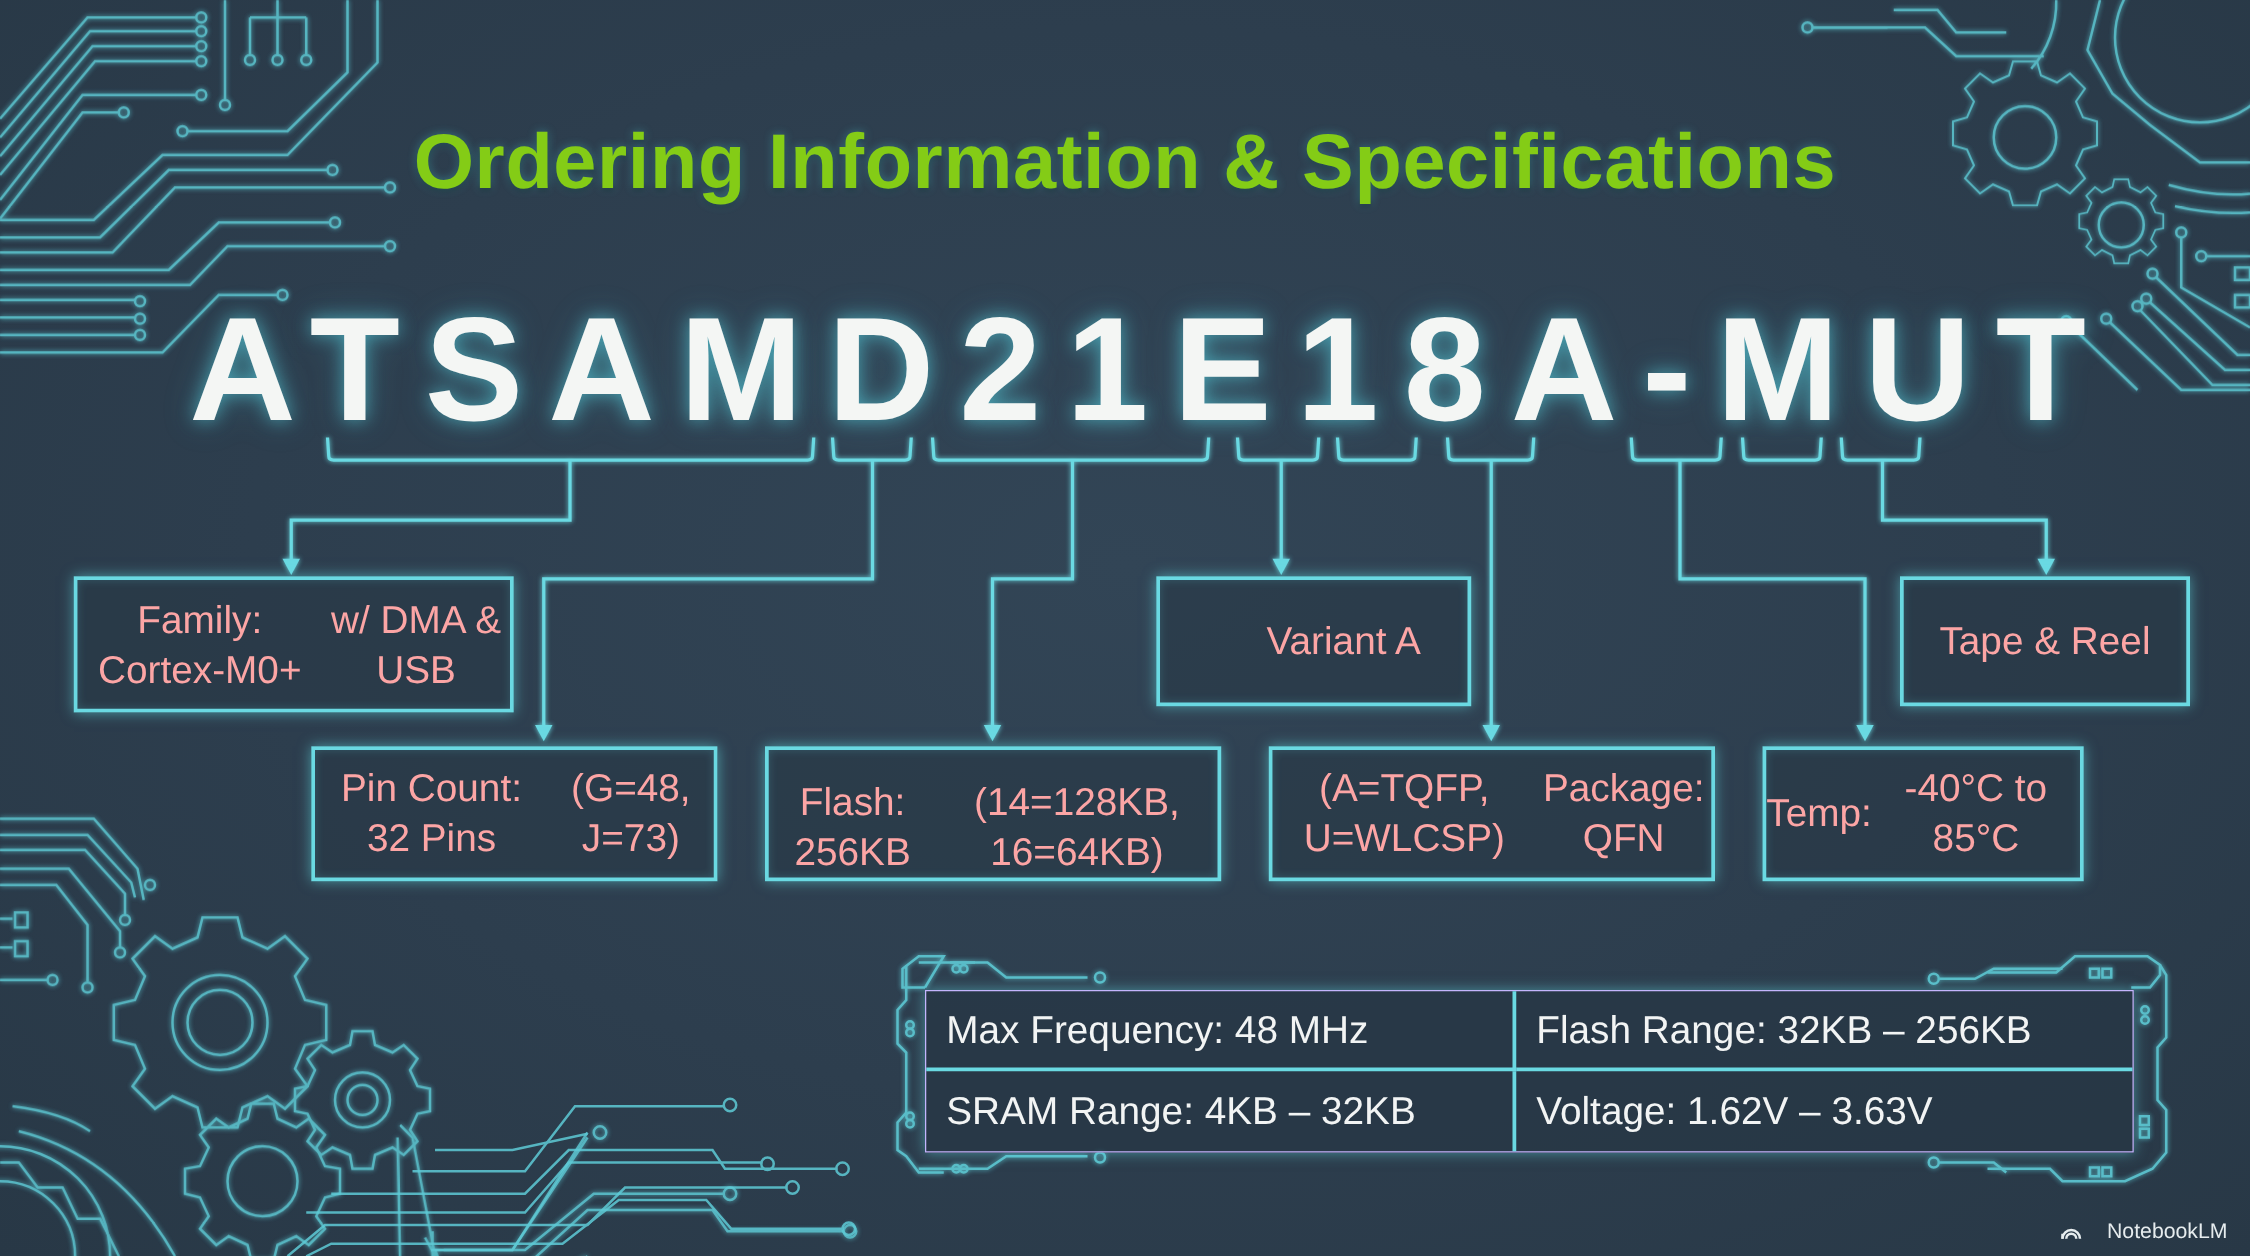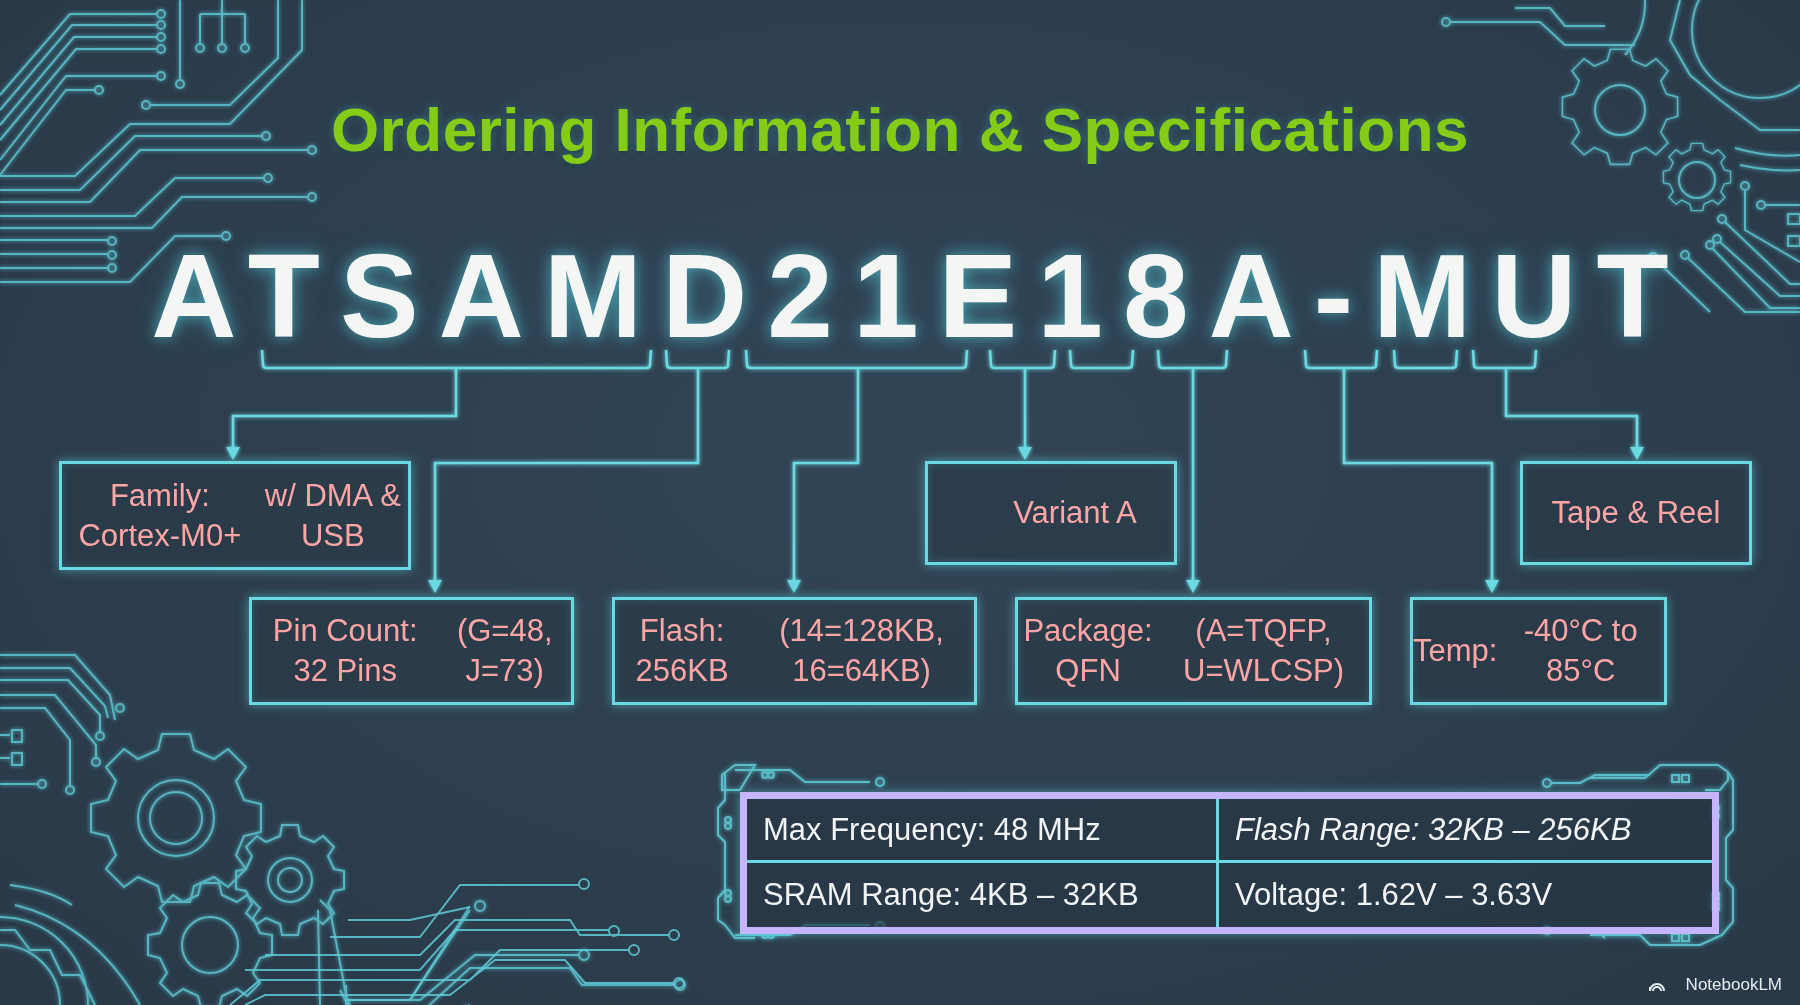--- a/index.html
+++ b/index.html
@@ -37,33 +37,33 @@
     border: 3px solid #6ad9e2;
     box-shadow: 0 0 10px rgba(100,225,235,0.55), inset 0 0 8px rgba(100,225,235,0.2);
     background: rgba(40,56,70,0.6);
     display: flex; flex-direction: row; align-items: center; justify-content: center;
     text-align: center;
     font-size: 31px; line-height: 40px;
     color: #fca5a5;
   }
   .spec-table {
     position: absolute; left: 740px; top: 792px; width: 965px; height: 128px;
-    border: 7px solid #c4b5fd;
+    border: 1px solid #c4b5fd;
     box-shadow: 0 0 10px rgba(100,225,235,0.5);
     display: grid; grid-template-columns: 472px 1fr; grid-template-rows: 1fr 1fr;
     background: rgba(38,54,68,0.7);
   }
   .spec-cell {
     display: flex; align-items: center;
     padding-left: 16px;
     font-size: 31px; color: #f2f4f4;
     border-color: #6ad9e2;
   }
   .spec-cell.c0 { border-right: 3px solid #6ad9e2; border-bottom: 3px solid #6ad9e2; }
-  .spec-cell.c1 { border-bottom: 3px solid #6ad9e2; font-style: italic; }
+  .spec-cell.c1 { border-bottom: 3px solid #6ad9e2; }
   .spec-cell.c2 { border-right: 3px solid #6ad9e2; }
   .watermark {
     position: absolute; right: 18px; bottom: 10px;
     font-size: 17px; color: #e6ecee; display: flex; align-items: center; gap: 20px;
   }
 </style>
 </head>
 <body>
 
 <div class="bg-glow"></div>
@@ -606,28 +606,28 @@
 
 <div class="box" style="left:1520px; top:461px; width:226px; height:98px;">
   <div>Tape &amp; Reel</div>
 </div>
 
 <div class="box" style="left:249px; top:597px; width:319px; height:102px;">
   <div>Pin Count: 32 Pins</div>
   <div>(G=48, J=73)</div>
 </div>
 
-<div class="box" style="left:612px; top:597px; width:359px; height:102px;">
+<div class="box" style="left:612px; top:597px; width:359px; height:102px;align-items:flex-end;">
   <div>Flash: 256KB</div>
   <div>(14=128KB, 16=64KB)</div>
 </div>
 
 <div class="box" style="left:1015px; top:597px; width:351px; height:102px;">
+  <div>(A=TQFP, U=WLCSP)</div>
   <div>Package: QFN</div>
-  <div>(A=TQFP, U=WLCSP)</div>
 </div>
 
 <div class="box" style="left:1410px; top:597px; width:251px; height:102px;">
   <div>Temp:</div>
   <div>-40°C to 85°C</div>
 </div>
 
 <div class="spec-table">
   <div class="spec-cell c0">Max Frequency: 48 MHz</div>
   <div class="spec-cell c1">Flash Range: 32KB – 256KB</div>

